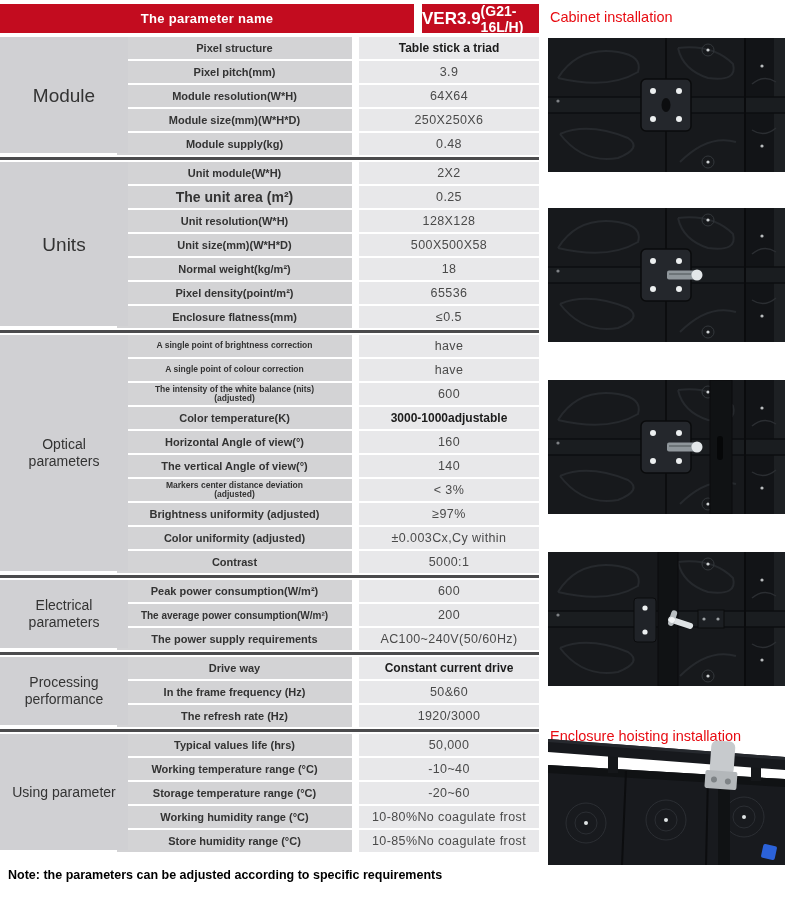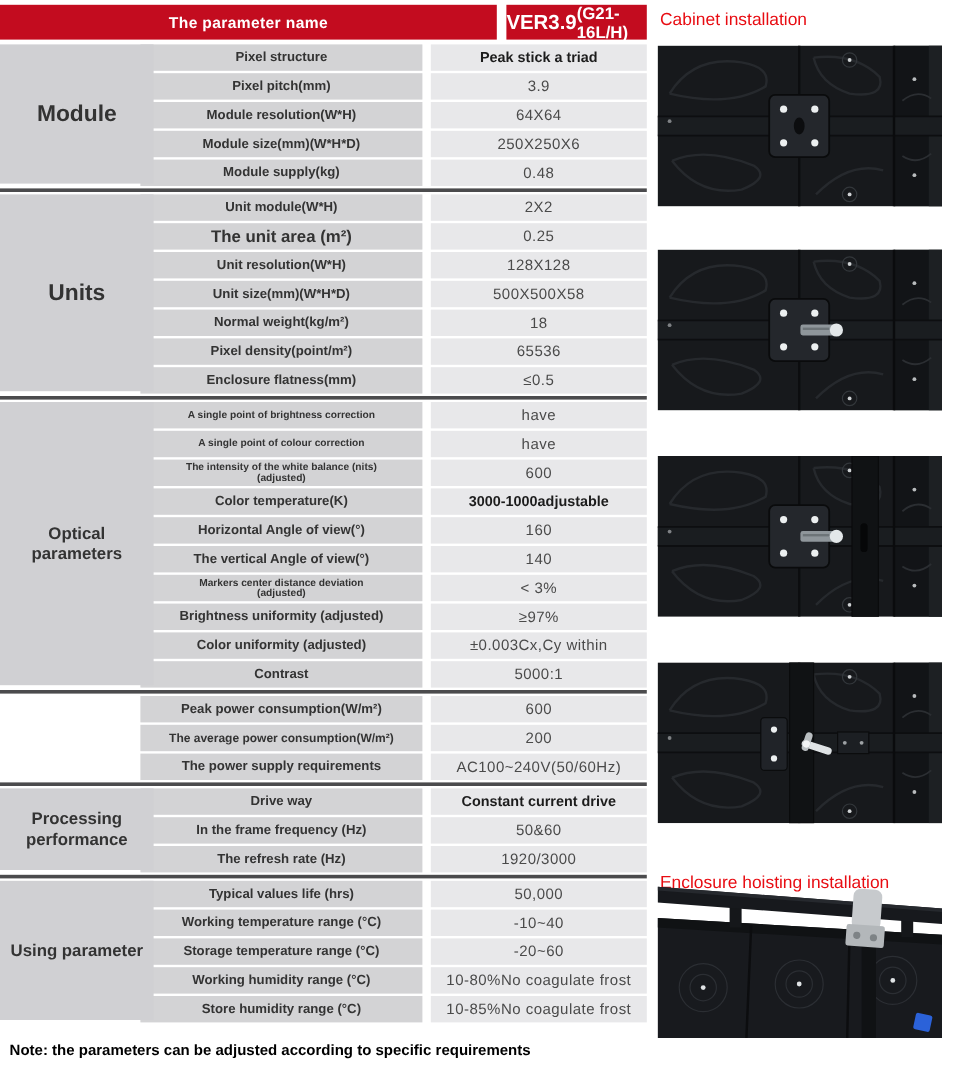--- a/index.html
+++ b/index.html
@@ -11,21 +11,21 @@
   .table-wrap{position:absolute;left:0;top:4px;width:539px}
   .header-row{display:flex;height:29px;margin-bottom:4px}
   .hdr{background:var(--red,#c30c1f);color:#fff;display:flex;align-items:center;justify-content:center}
   .hdr-left{width:414px;margin-right:8px;font-weight:bold;font-size:13px;letter-spacing:.3px}
   .hdr-right{flex:1;font-size:17px;font-weight:600}
   .hdr-sub{font-size:14px;font-weight:600}
 
   .section{position:relative;padding-left:117px}
   .cat{position:absolute;left:0;top:0;bottom:2px;width:128px;background:#d0d0d3;
        display:flex;align-items:center;justify-content:center;text-align:center;
-       font-weight:bold;color:#333;font-size:14px;line-height:17px;padding:0 6px}
+       font-weight:normal;color:#333;font-size:14px;line-height:17px;padding:0 6px}
   .cat-lg{font-size:19px}
   .prow{display:flex;height:22px;margin-bottom:2px}
   .plabel{width:235px;margin-right:7px;background:#d3d3d5;display:flex;align-items:center;
           justify-content:center;font-weight:bold;font-size:11px;color:#333;text-align:center;line-height:11px}
   .plabel span{display:inline-block}
   .pvalue{flex:1;background:#e8e8ea;display:flex;align-items:center;justify-content:center;
           font-size:12.5px;color:#4a4a4a;letter-spacing:.4px}
   .val-bold{font-weight:bold;color:#1c1c1c;letter-spacing:0;font-size:12px}
   .lbl-small{font-size:8.5px;line-height:9.5px}
   .lbl-small span{max-width:168px}
@@ -57,21 +57,21 @@
       </div>
     </div>
     <div id="sections">
         <div class="section">
           <div class="cat cat-lg">Module</div>
           <div>
             <div class="prow">
               <div class="plabel">
                 <span>Pixel structure</span>
               </div>
-              <div class="pvalue val-bold">Peak stick a triad</div>
+              <div class="pvalue val-bold">Table stick a triad</div>
             </div>
             <div class="prow">
               <div class="plabel">
                 <span>Pixel pitch(mm)</span>
               </div>
               <div class="pvalue">3.9</div>
             </div>
             <div class="prow">
               <div class="plabel">
                 <span>Module resolution(W*H)</span>
@@ -201,20 +201,21 @@
             <div class="prow">
               <div class="plabel">
                 <span>Contrast</span>
               </div>
               <div class="pvalue">5000:1</div>
             </div>
           </div>
         </div>
         <div class="sep"></div>
         <div class="section">
+          <div class="cat">Electrical parameters</div>
           <div>
             <div class="prow">
               <div class="plabel">
                 <span>Peak power consumption(W/m²)</span>
               </div>
               <div class="pvalue">600</div>
             </div>
             <div class="prow">
               <div class="plabel lbl-mid">
                 <span>The average power consumption(W/m²)</span>

